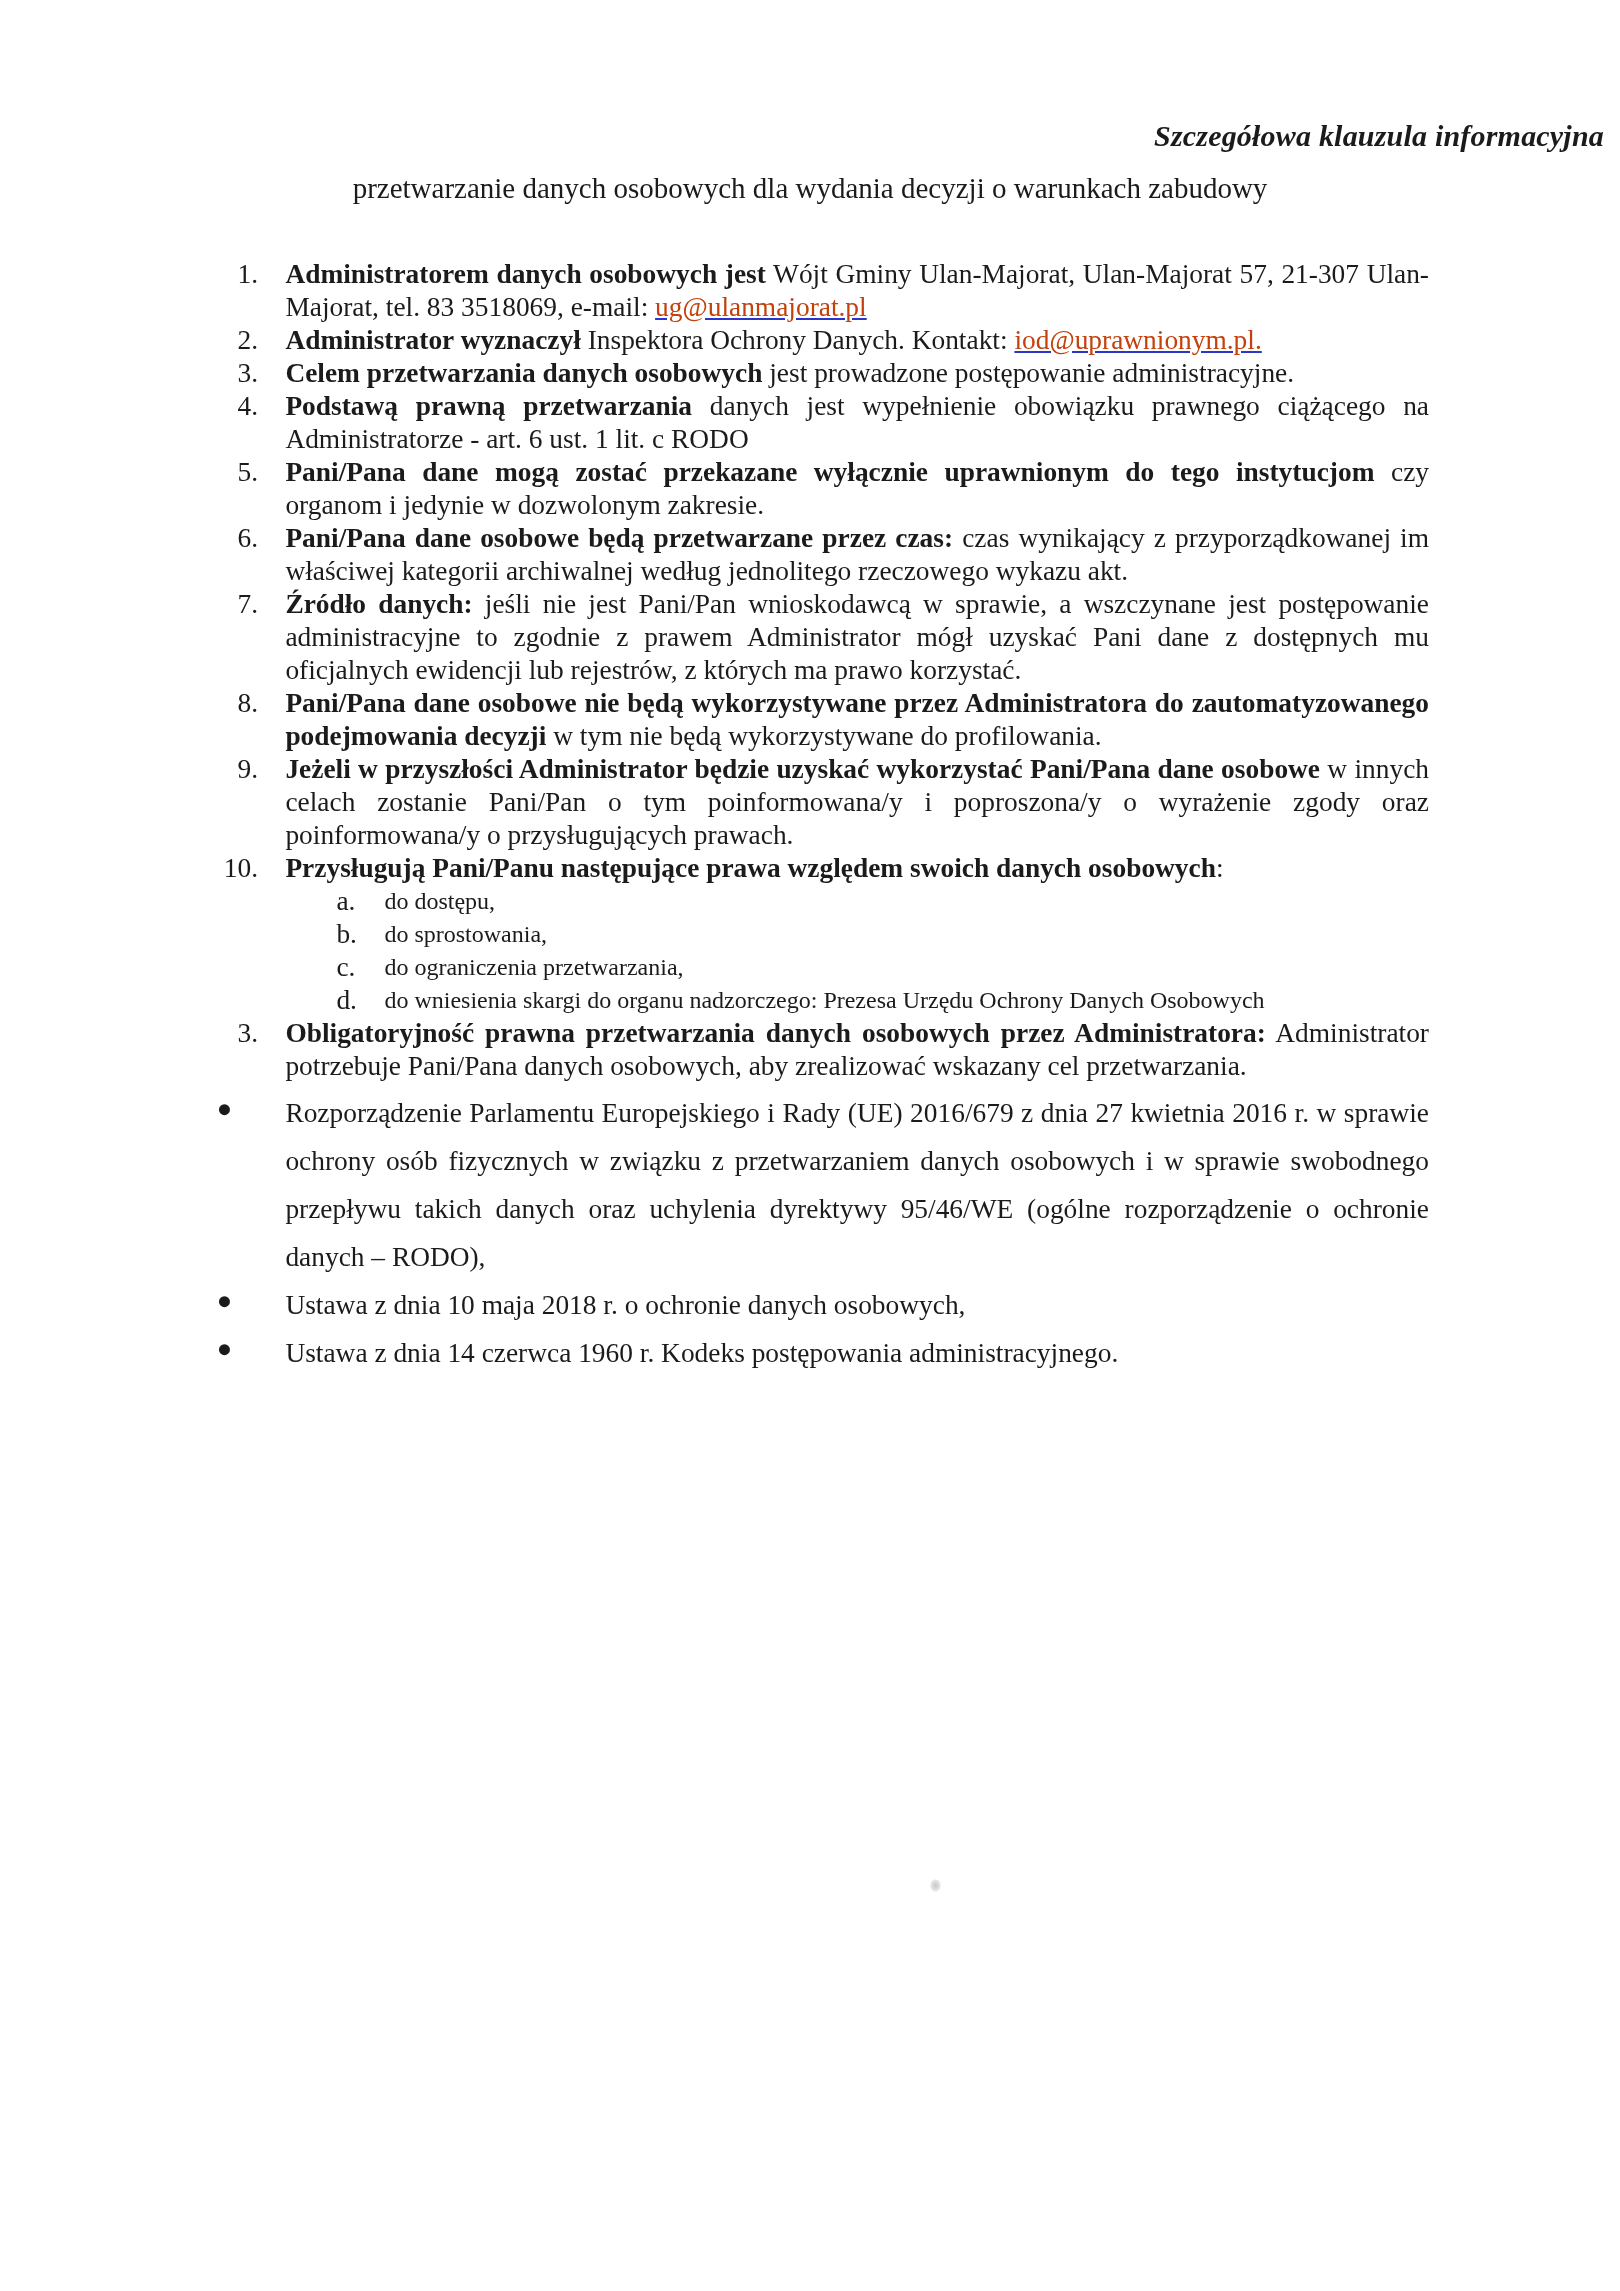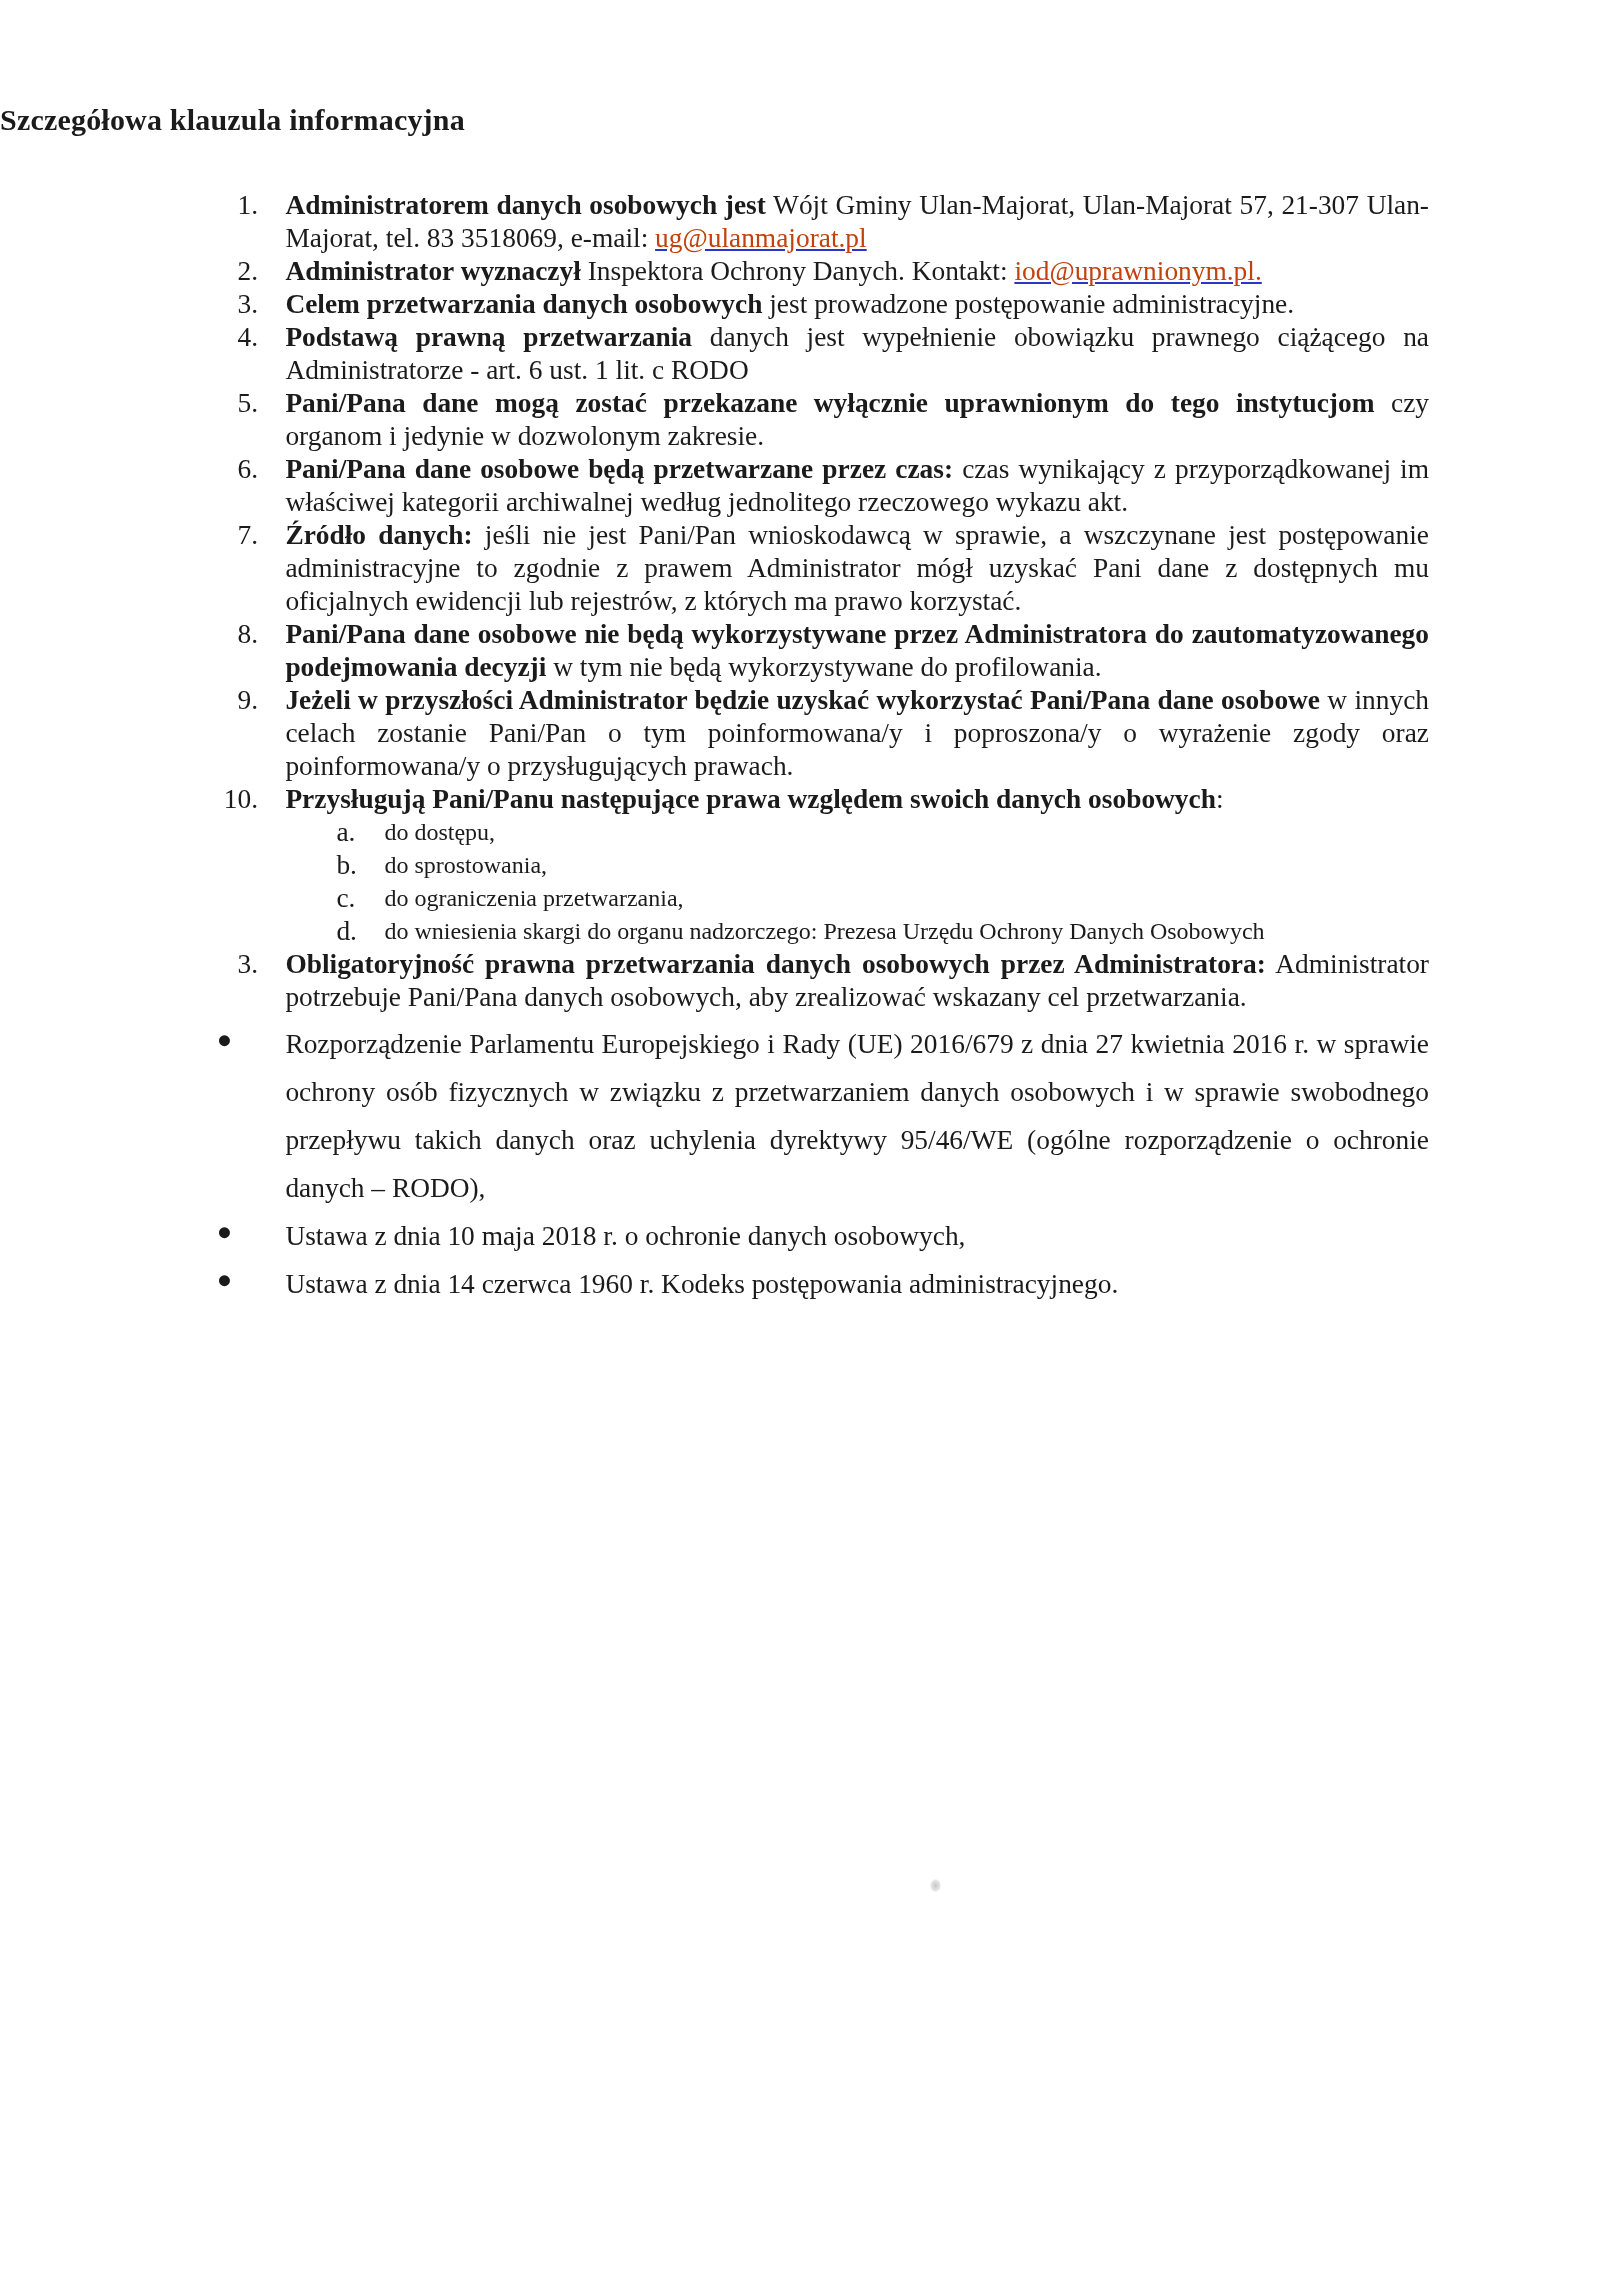--- a/index.html
+++ b/index.html
@@ -8,26 +8,27 @@
     width: 1620px;
     height: 2292px;
     background: #ffffff;
     font-family: "Liberation Serif", "DejaVu Serif", serif;
     color: #1b1b1b;
     overflow: hidden;
   }
   .doc { padding-top: 101px; }
 
   .title {
-    margin: 0;
-    text-align: left;
+    margin: 16px;
+    text-align: right;
     font-size: 30px;
     line-height: 37px;
     font-weight: bold;
     letter-spacing: 0.2px;
+    font-style: italic;
   }
   .subtitle {
     margin: 0;
     text-align: center;
     font-size: 29px;
     line-height: 37px;
     font-weight: normal;
   }
 
   .numlist { margin: 51px 191px 0 191px; }
@@ -107,20 +108,21 @@
     border-radius: 50%;
   }
 </style>
 </head>
 <body>
 
 <div class="page">
   <div class="doc">
 
     <h1 class="title">Szczegółowa klauzula informacyjna</h1>
+    <div class="subtitle">przetwarzanie danych osobowych dla wydania decyzji o warunkach zabudowy</div>
 
     <div class="numlist">
 
       <div class="li">
         <span class="num">1.</span>
         <span class="txt"><b>Administratorem danych osobowych jest</b><span> Wójt Gminy Ulan-Majorat, Ulan-Majorat 57, 21-307 Ulan-Majorat, tel. 83 3518069, e-mail: </span><a class="doc-link">ug@ulanmajorat.pl</a></span>
       </div>
 
       <div class="li">
         <span class="num">2.</span>

